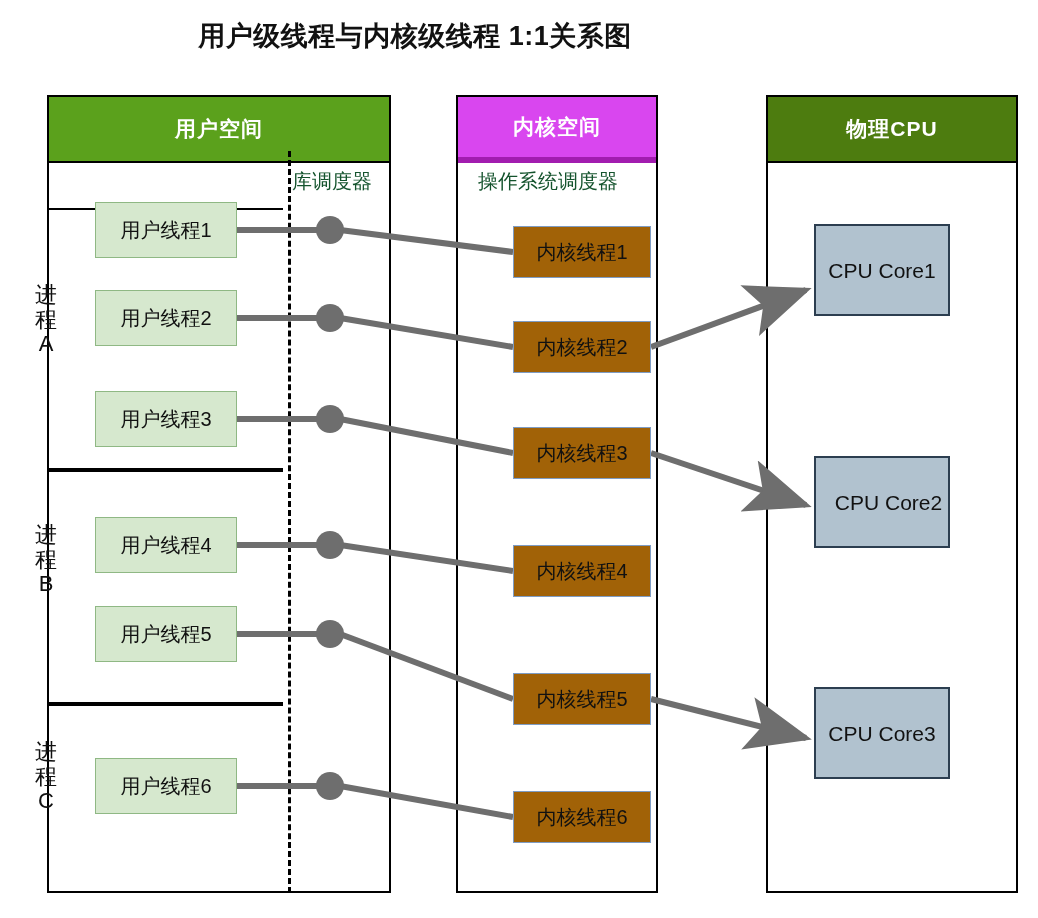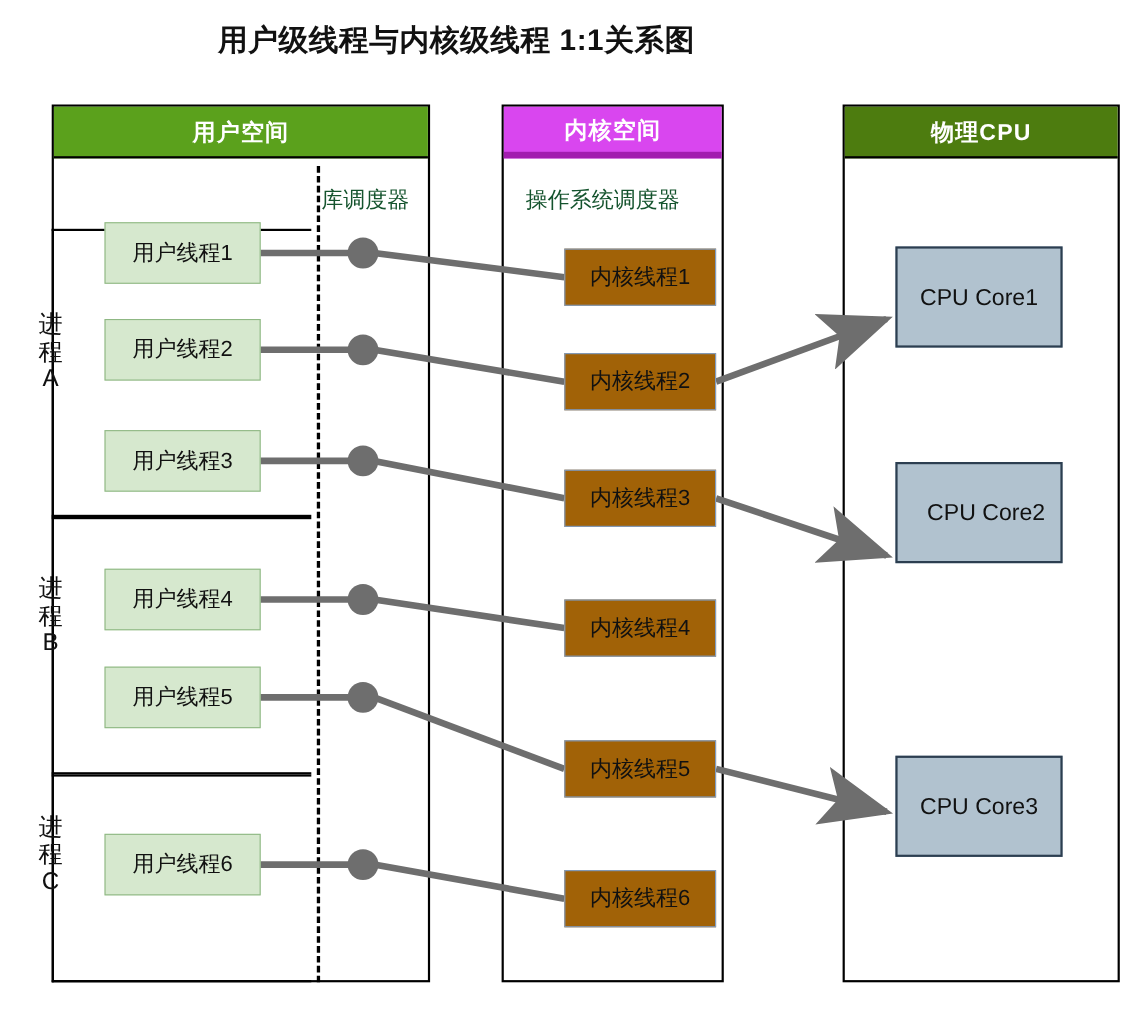--- a/index.html
+++ b/index.html
@@ -30,21 +30,21 @@
     position: absolute;
     border: 2px solid #000000;
     box-sizing: border-box;
     background: #ffffff;
   }
   .col-header {
     position: absolute;
     left: 0;
     top: 0;
     width: 100%;
-    height: 47px;
+    height: 66px;
     box-sizing: border-box;
     display: flex;
     align-items: center;
     justify-content: center;
     color: #ffffff;
     font-size: 21px;
     font-weight: 700;
     letter-spacing: 1px;
   }
   #col-user { left: 47px;  top: 95px; width: 344px;  height: 798px; }
@@ -91,21 +91,21 @@
     color: #111111;
   }
   .kernel-thread {
     width: 138px;
     height: 52px;
     background: #a16207;
     border: 1px solid #7E9CC4;
     color: #111111;
   }
   .cpu-core {
-    width: 152px;
+    width: 136px;
     height: 92px;
     background: #B1C2CF;
     border: 2px solid #2C3E50;
     color: #111111;
     font-size: 21px;
   }
 
   .proc-bracket {
     position: absolute;
     box-sizing: border-box;
@@ -223,14 +223,14 @@
 <div class="node user-thread" style="left:95px; top:758px;">用户线程6</div>
 
 <div class="node kernel-thread" style="left:513px; top:226px;">内核线程1</div>
 <div class="node kernel-thread" style="left:513px; top:321px;">内核线程2</div>
 <div class="node kernel-thread" style="left:513px; top:427px;">内核线程3</div>
 <div class="node kernel-thread" style="left:513px; top:545px;">内核线程4</div>
 <div class="node kernel-thread" style="left:513px; top:673px;">内核线程5</div>
 <div class="node kernel-thread" style="left:513px; top:791px;">内核线程6</div>
 
 <div class="node cpu-core" style="left:814px; top:224px;">CPU Core1</div>
-<div class="node cpu-core" style="left:814px; top:420px;padding-left:13px;">CPU Core2</div>
+<div class="node cpu-core" style="left:814px; top:456px;padding-left:13px;">CPU Core2</div>
 <div class="node cpu-core" style="left:814px; top:687px;">CPU Core3</div>
 
 </body></html>

